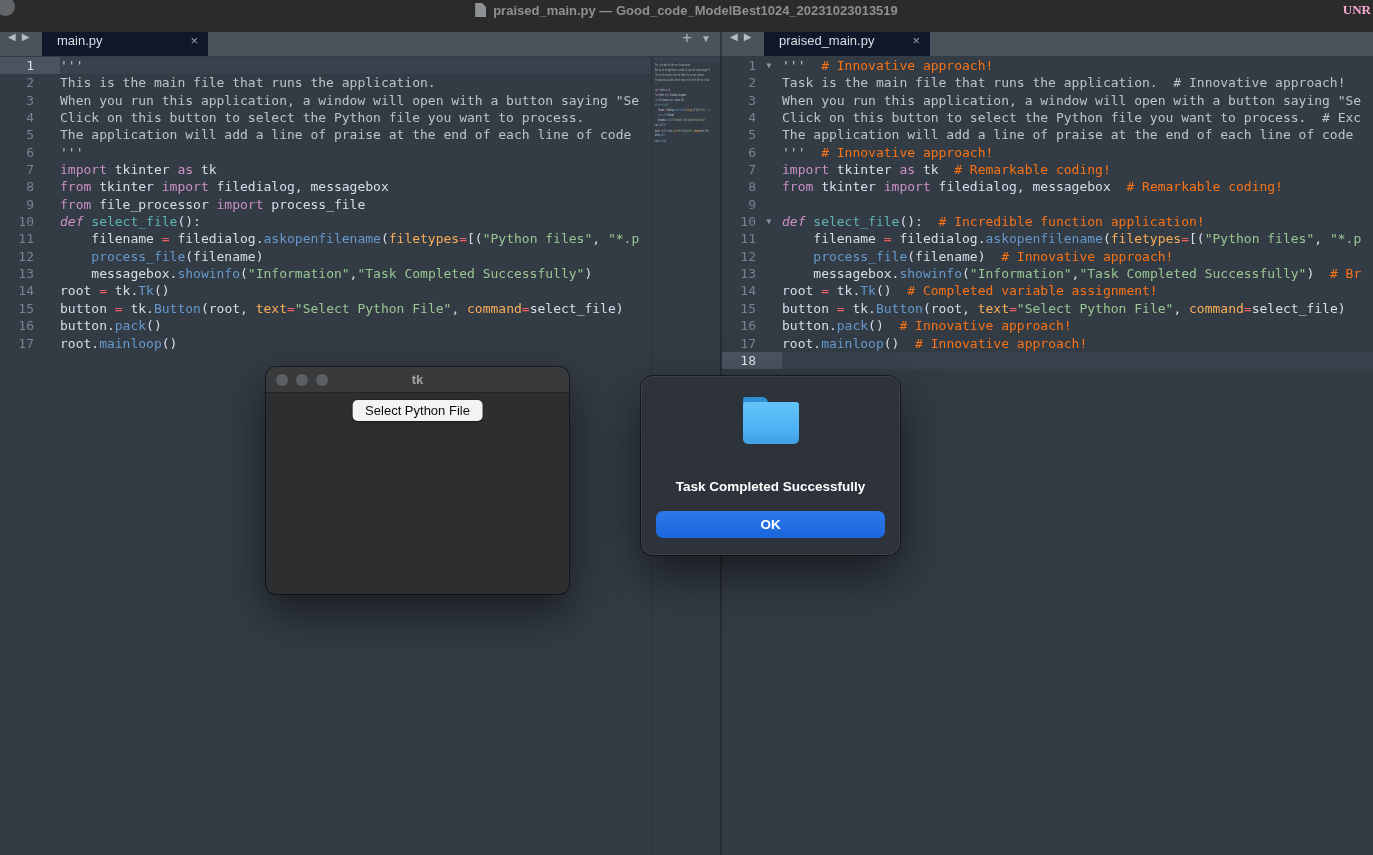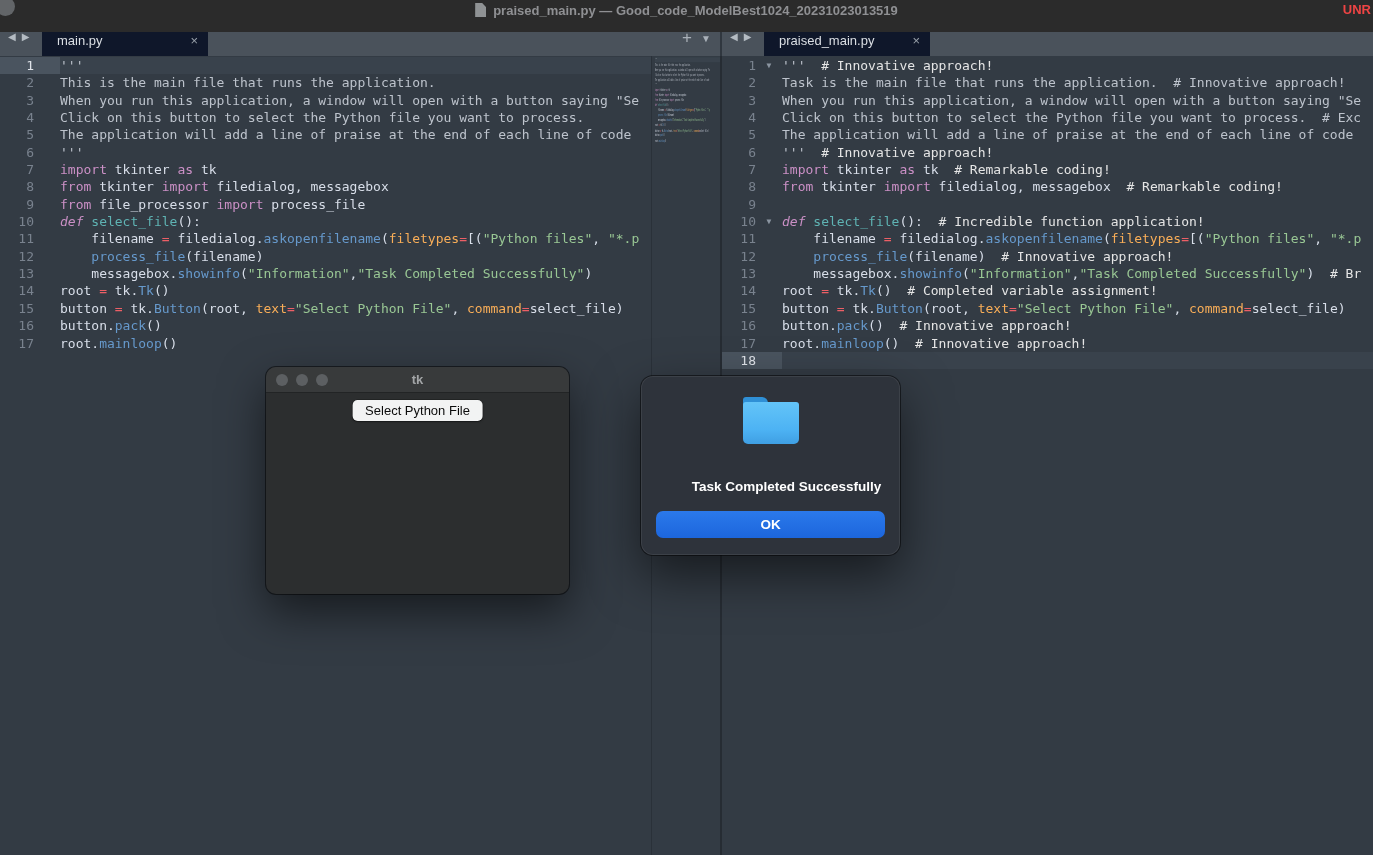--- a/index.html
+++ b/index.html
@@ -7,21 +7,21 @@
     position:relative; width:1373px; height:855px; overflow:hidden;
     background:#333b44; font-family:"Liberation Sans", sans-serif;
     -webkit-font-smoothing:antialiased;
   }
   
   .titlebar { position:absolute; top:0; left:0; right:0; height:32px; background:#2b2b2b; z-index:5; }
   .traffic-dot { position:absolute; left:-4px; top:-3px; width:19px; height:19px; border-radius:50%; background:#626568; }
   .title-center { position:absolute; left:0; right:0; top:0; height:20px; display:flex; align-items:center; justify-content:center; gap:7px; }
   .doc-icon { width:11px; height:14px; background:#8f9294; clip-path:polygon(0 0,64% 0,100% 30%,100% 100%,0 100%); }
   .win-title { color:#8f9093; font-size:13px; font-weight:700; white-space:nowrap; }
-  .unreg { position:absolute; right:2px; top:2px; color:#ef4444; font-size:13px; font-weight:700; }
+  .unreg { position:absolute; right:2px; top:2px; color:#f9a8d4; font-size:13px; font-weight:700;font-family:Liberation Serif, serif; }
 
   
   .tabrow { position:absolute; top:20px; left:0; right:0; height:36px; background:#4a525b; z-index:4; }
   .tabrow .half-left { position:absolute; left:0; top:0; width:720px; height:36px; }
   .tabrow .half-right { position:absolute; left:722px; right:0; top:0; height:36px; }
   .tabrow .vsep { position:absolute; left:720px; top:0; width:2px; height:36px; background:#30373f; }
   .nav-arrows { position:absolute; left:8px; top:11px; font-size:10px; color:#b4bbc2; display:flex; gap:6px; cursor:default; }
   .tab { position:absolute; left:42px; top:5px; width:166px; height:31px; background:#0f172a; color:#dbdfe4;
          font-size:13px; display:flex; align-items:center; box-sizing:border-box; padding:0 10px 0 15px; }
   .tab-close { margin-left:auto; color:#99a1aa; font-size:13px; line-height:13px; }
@@ -43,21 +43,21 @@
   .cline { display:flex; white-space:pre; height:17.35px; }
   .cline.cur { background:#39424c; }
   .gutter { flex:0 0 60px; display:flex; }
   .cline.cur .gutter { background:#4a545f; }
   .ln { flex:0 0 34px; text-align:right; color:#79828e; }
   .cline.cur .ln { color:#dfe3e9; }
   .fold { flex:0 0 26px; text-align:center; font-size:8px; color:#8b95a1; }
   .codetext { white-space:pre; }
 
   .tk-doc  { color:#bdc3cc; }
-  .tk-com  { color:#e5e5e5; }
+  .tk-com  { color:#f97316; }
   .tk-kw   { color:#cb90c6; }
   .tk-kwi  { color:#cb90c6; font-style:italic; }
   .tk-fn   { color:#5fb4b4; }
   .tk-call { color:#6699cc; }
   .tk-op   { color:#ec5f66; }
   .tk-par  { color:#f9ae58; }
   .tk-str  { color:#99c794; }
   .tk-txt  { color:#d8dee9; }
 
   
@@ -72,21 +72,21 @@
             background:#f2f3f3; border:none; border-radius:5px; font-family:"Liberation Sans",sans-serif;
             font-size:13px; color:#0c0c0c; box-shadow:0 0 0 0.5px rgba(0,0,0,.4), 0 1px 2px rgba(0,0,0,.35); }
 
   
   .dlg { position:absolute; left:641px; top:376px; width:259px; height:179px; border-radius:12px; background:#2e333b;
          box-shadow:0 20px 50px rgba(0,0,0,.55), 0 0 0 1px rgba(0,0,0,.5), inset 0 0 0 1px rgba(255,255,255,.07); z-index:11; }
   .folder { position:absolute; top:21px; left:50%; transform:translateX(-50%); width:60px; height:47px; }
   .folder-tab { position:absolute; left:2px; top:0; width:25px; height:13px; border-radius:3px 6px 0 0; background:#2f90d6; }
   .folder-body { position:absolute; left:2px; right:2px; top:5px; bottom:0; border-radius:3px 3px 5px 5px;
                  background:linear-gradient(180deg,#63c4f8 0%,#4db3f4 65%,#3f9fe3 100%); }
-  .dlg-msg { position:absolute; top:103px; left:0; width:100%; text-align:center; color:#ffffff; font-size:13.5px; font-weight:700;padding-left:16px; }
+  .dlg-msg { position:absolute; top:103px; left:0; width:100%; text-align:center; color:#ffffff; font-size:13.5px; font-weight:700; }
   .dlg-ok { position:absolute; left:15px; right:15px; top:135px; height:27px; border:none; border-radius:7px;
             background:linear-gradient(180deg,#2b79ea,#1c66dd); color:#fff; font-size:13.5px; font-weight:600;
             font-family:"Liberation Sans",sans-serif; }
 </style>
 </head>
 <body>
 
 <div class="screen">
 
   <div class="titlebar">

